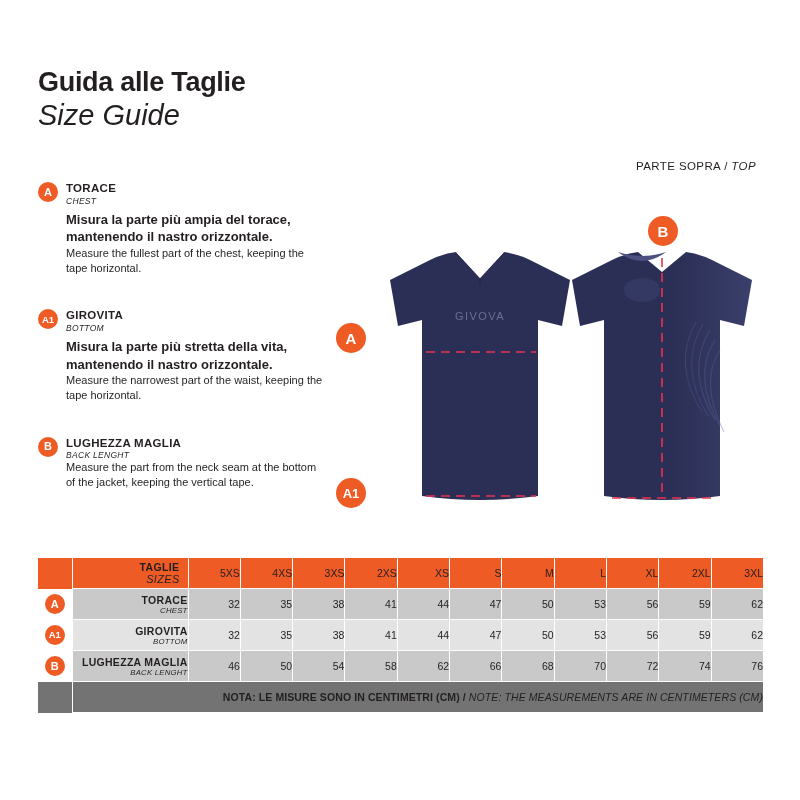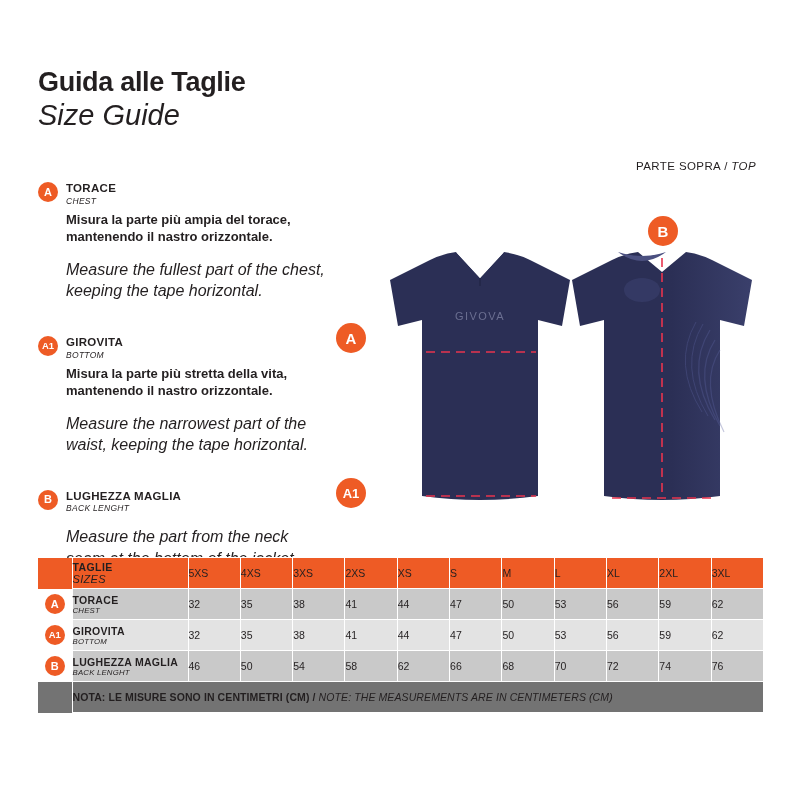--- a/index.html
+++ b/index.html
@@ -99,24 +99,23 @@
     margin-top: 1px;
     text-transform: uppercase;
   }
   .legend-it {
     font-size: 13px;
     font-weight: bold;
     line-height: 1.35;
     margin-top: 5px;
   }
   .legend-en {
-    font-size: 16px;
-    font-style: italic;
+    font-size: 11px;
     line-height: 1.35;
-    margin-top: 13px;
+    margin-top: 0;
   }
 
   
   .illustration {
     position: absolute;
     left: 330px;
     top: 180px;
     width: 440px;
     height: 360px;
   }
@@ -143,21 +142,21 @@
     width: 726px;
   }
   table.size-table {
     border-collapse: collapse;
     width: 726px;
     table-layout: fixed;
   }
   table.size-table td, table.size-table th {
     border: 1px solid #ffffff;
     padding: 0;
-    text-align: left;
+    text-align: right;
     font-size: 10.5px;
     color: #231f20;
     height: 30px;
     vertical-align: middle;
   }
   .hdr-row td {
     background: #ee5b25;
     color: #ffffff;
     height: 28px;
   }

